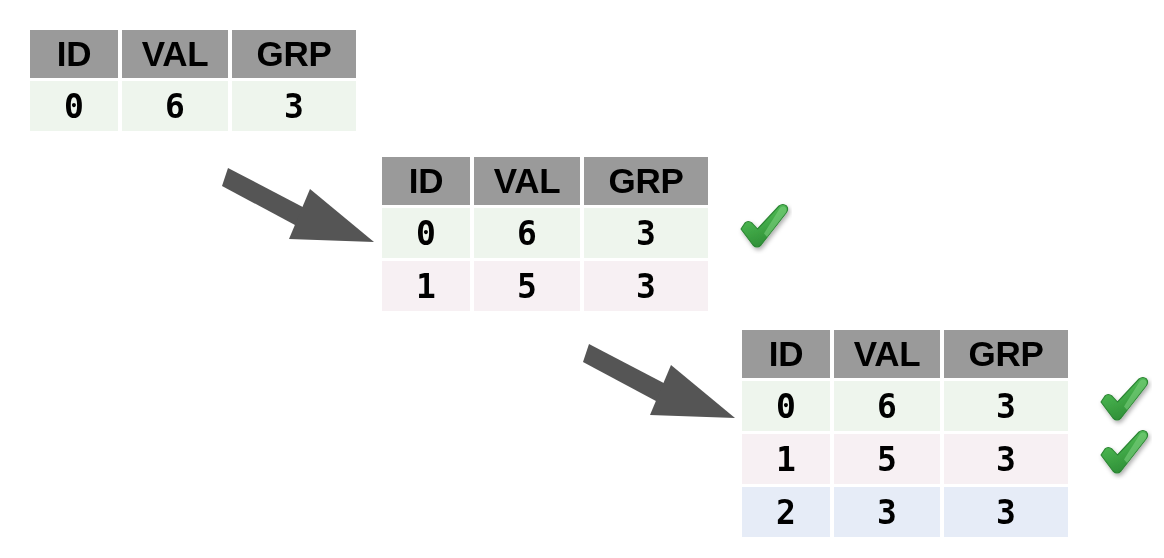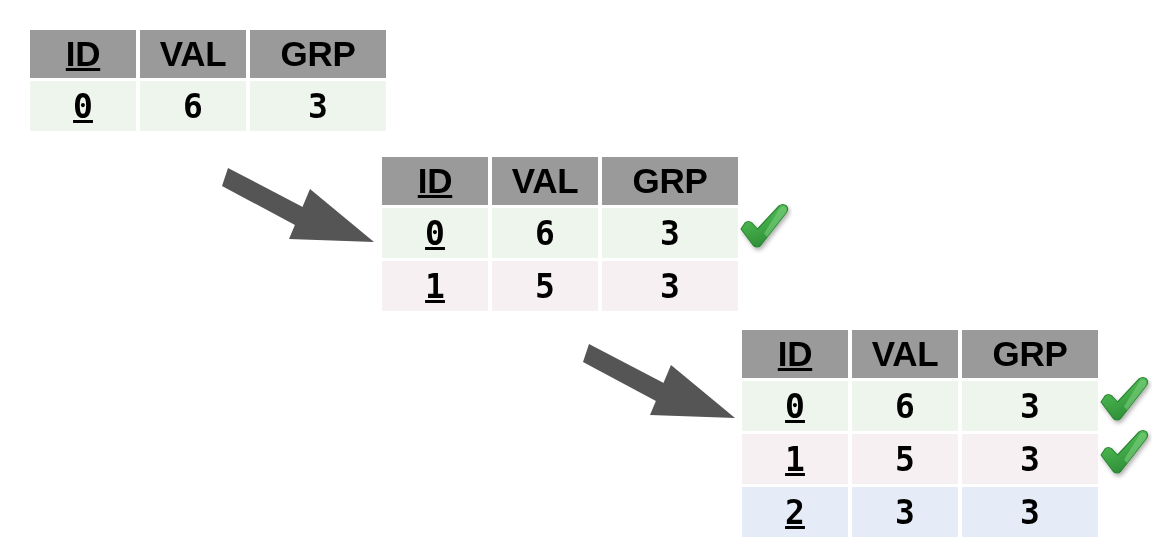--- a/index.html
+++ b/index.html
@@ -44,23 +44,23 @@
   .dcell {
     color: #000000;
     font-family: "DejaVu Sans Mono", monospace;
     font-weight: bold;
   }
   .row-green .dcell { background: #eef5ed; }
   .row-pink  .dcell { background: #f7f0f3; }
   .row-blue  .dcell { background: #e6ecf7; }
 
   
-  .c0 { width: 106px; text-decoration: underline; }
+  .c0 { width: 88px; }
   .c1 { width: 106px; text-align: right; }
-  .c2 { width: 136px; }
+  .c2 { width: 124px; }
 
   .hrow .cell { height: 48px; font-size: 35px; }
   .drow .cell { height: 50px; font-size: 33px; }
 
   
   .check {
     position: absolute;
     width: 56px;
     height: 52px;
     pointer-events: none;

